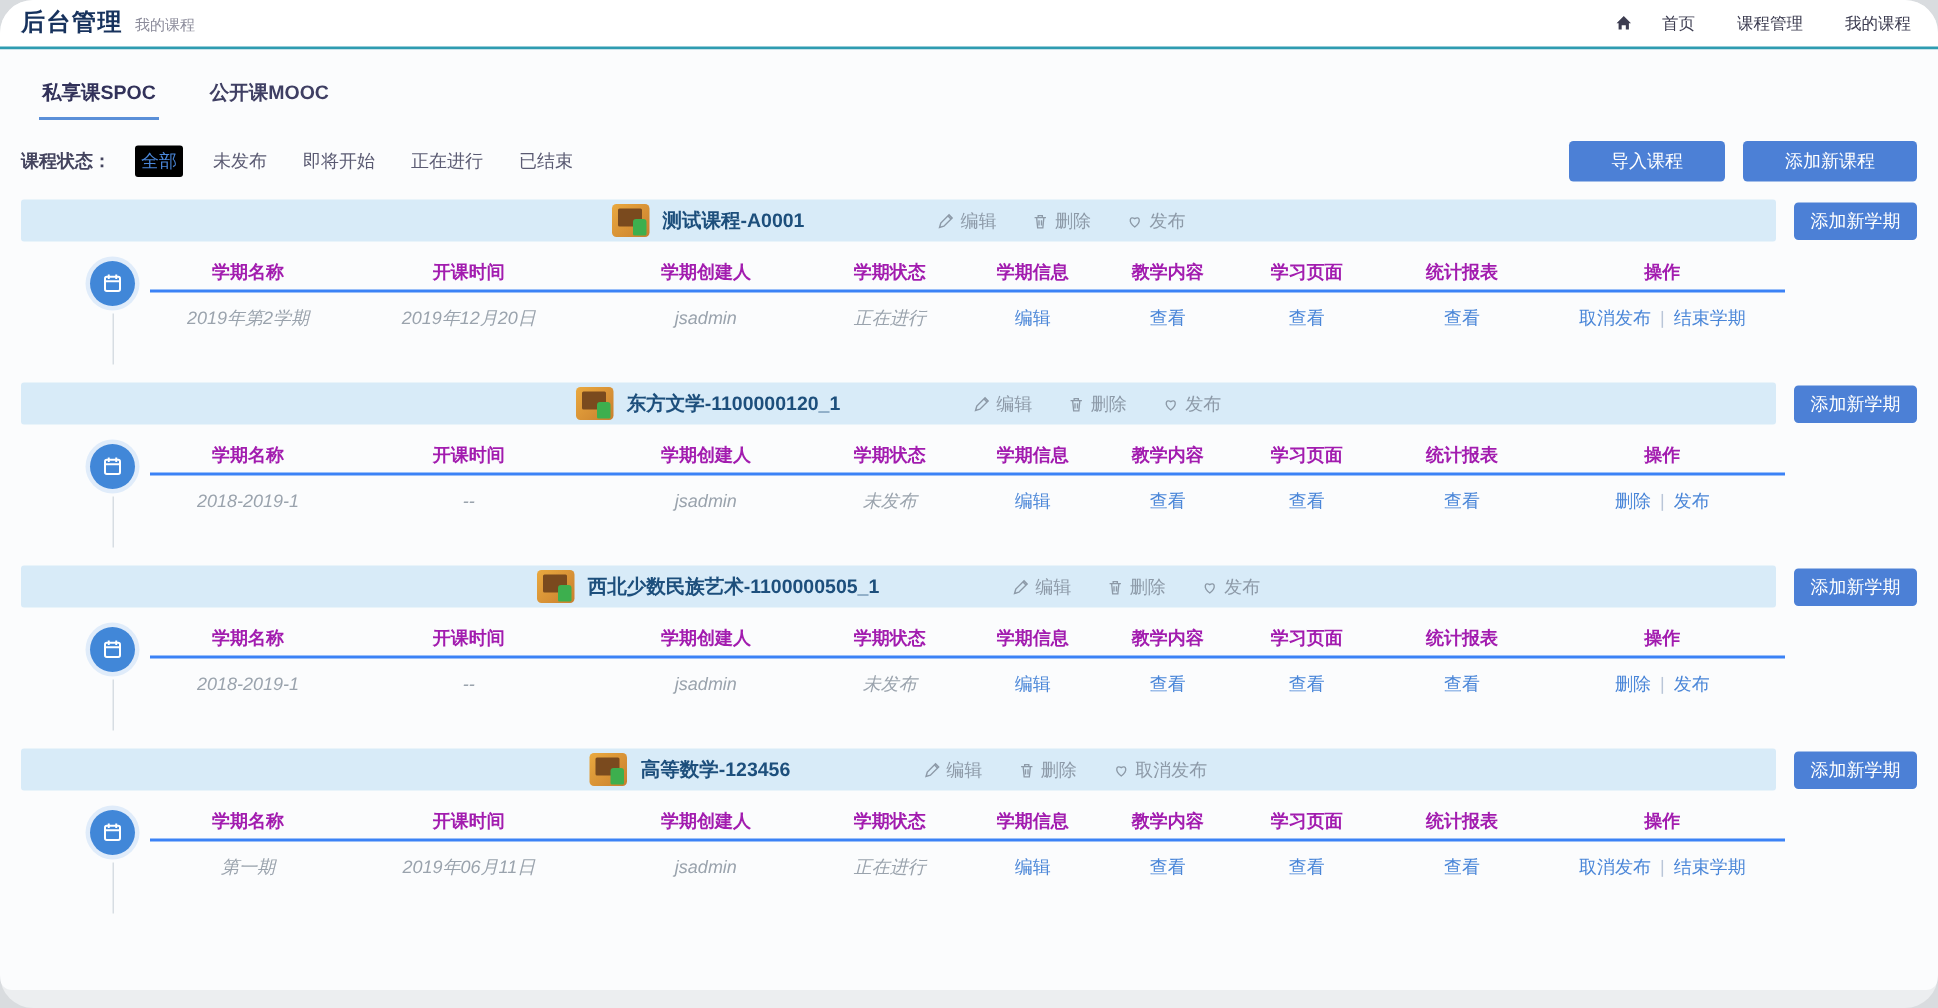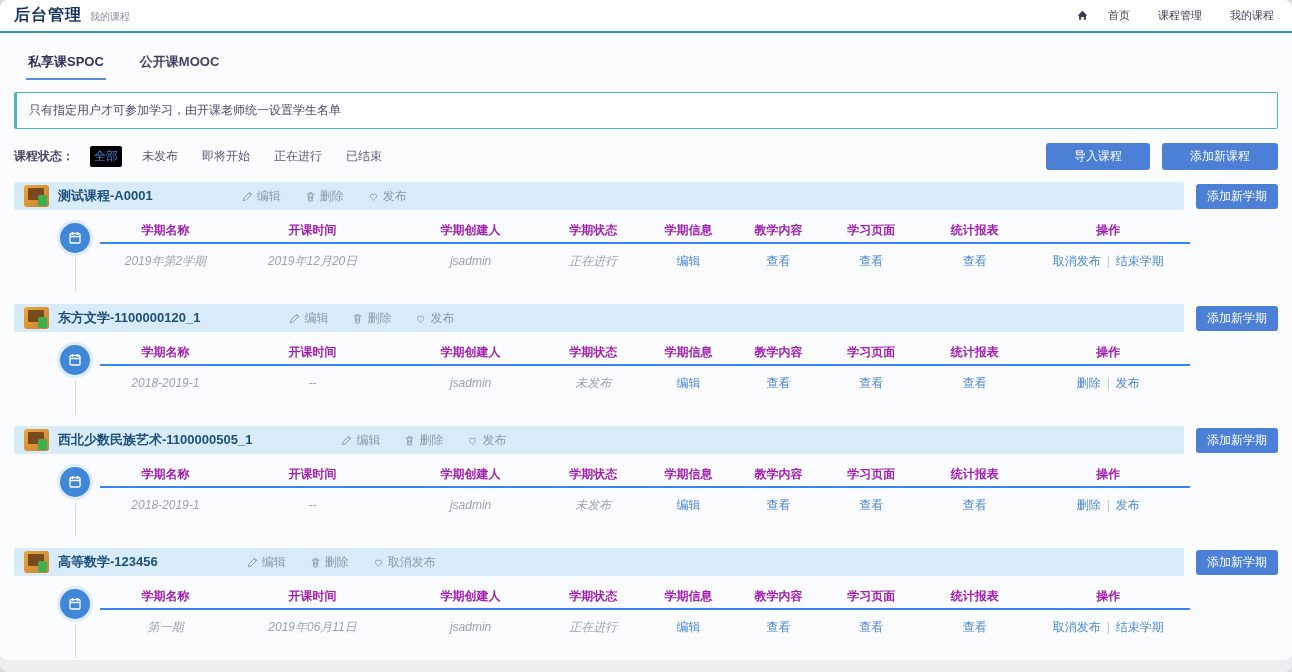--- a/index.html
+++ b/index.html
@@ -5,21 +5,21 @@
   * { margin:0; padding:0; box-sizing:border-box; }
   html,body { width:1292px; height:672px; }
   body {
     background:#d9dcdf;
     font-family:"Liberation Sans", sans-serif;
     overflow:hidden;
   }
   .page {
     width:1292px; height:672px;
     background:#eceef0;
-    border-radius:8px;
+    border-radius:22px;
     overflow:hidden;
   }
   
   .topbar {
     height:33px; background:#ffffff;
     display:flex; align-items:center; justify-content:space-between;
     padding:0 18px 0 14px;
     border-bottom:2px solid #2f9cb1;
   }
   .topbar-left { display:flex; align-items:baseline; }
@@ -58,21 +58,21 @@
     background:#4c80d6; color:#fff; border:none; border-radius:3px;
     font-size:12px; padding:5px 28px; cursor:pointer;
     font-family:"Liberation Sans", sans-serif;
   }
   .btn + .btn { margin-left:12px; }
   
   .course-section { margin-top:12px; }
   .course-header-row { display:flex; align-items:center; height:28px; }
   .course-header {
     flex:1; height:28px; background:#d8ebf8; border-radius:2px;
-    display:flex; align-items:center; padding:0 10px; gap:9px;
+    display:flex; align-items:center; padding:0 10px; gap:9px;justify-content:center;
   }
   .course-thumb { width:25px; height:22px; background:linear-gradient(135deg,#eaa93f,#c97f2e); border-radius:3px; position:relative; flex:none; }
   .thumb-board { position:absolute; left:4px; top:3px; right:5px; bottom:7px; background:#7a4a1e; border-radius:1px; }
   .thumb-green { position:absolute; right:2px; bottom:1px; width:9px; height:11px; background:#3daf4e; border-radius:2px 2px 1px 1px; }
   .course-title { font-size:13px; font-weight:bold; color:#1d4f7c; }
   .course-actions { margin-left:80px; display:flex; gap:24px; align-items:center; font-size:12px; color:#8d9aa8; }
   .action { display:flex; align-items:center; gap:4px; cursor:pointer; }
   .action svg { display:block; }
   .btn-small { margin-left:12px; padding:4px 11px; flex:none; }
   
@@ -123,21 +123,20 @@
     </div>
   </div>
 
   <div class="panel">
 
     <div class="tabs">
       <span class="tab active">私享课SPOC</span>
       <span class="tab">公开课MOOC</span>
     </div>
 
-    <div class="notice">只有指定用户才可参加学习，由开课老师统一设置学生名单</div>
 
     <div class="filter-row">
       <span class="filter-label">课程状态：</span>
       <span class="filter-opt selected">全部</span>
       <span class="filter-opt">未发布</span>
       <span class="filter-opt">即将开始</span>
       <span class="filter-opt">正在进行</span>
       <span class="filter-opt">已结束</span>
       <span class="filter-spacer"></span>
       <button class="btn">导入课程</button>

